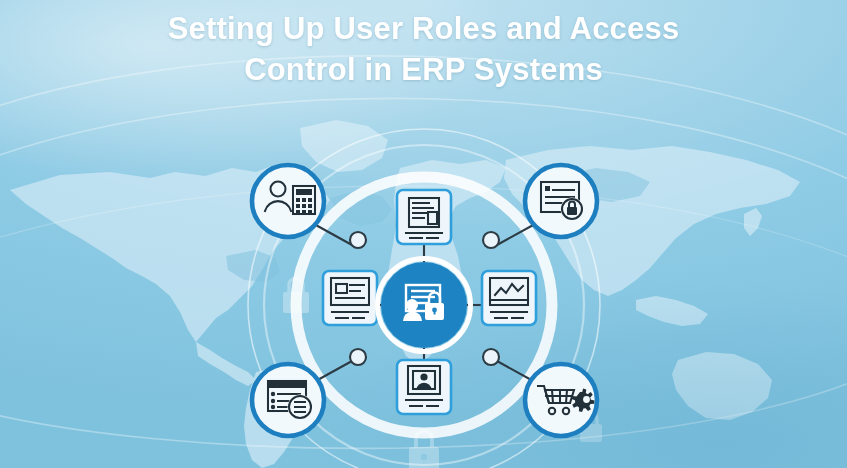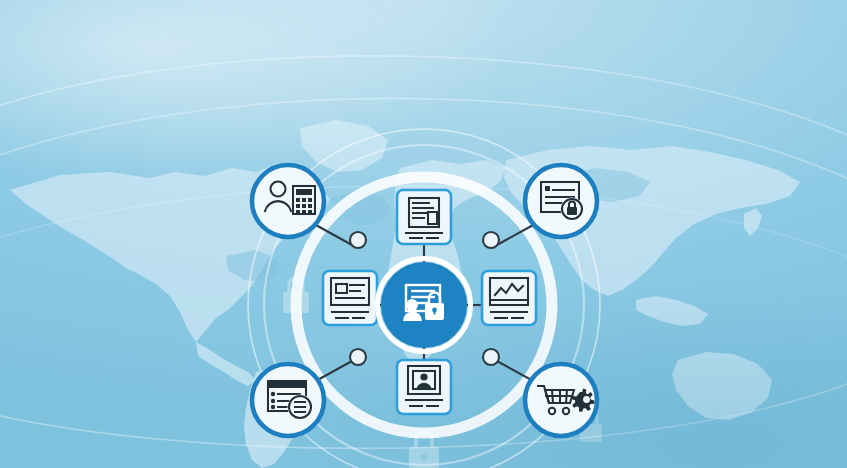--- a/index.html
+++ b/index.html
@@ -149,20 +149,22 @@
       <rect x="580" y="424" width="22" height="18" rx="2.5"></rect>
       <path d="M585 424 v-6 a6 6 0 0 1 12 0 v6" fill="none" stroke="#ffffff" stroke-width="3"></path>
     </g>
     <g class="wm">
       <rect x="409" y="447" width="30" height="24" rx="3"></rect>
       <path d="M416 447 v-8 a8 8 0 0 1 16 0 v8" fill="none" stroke="#ffffff" stroke-width="3.8"></path>
       <circle cx="424" cy="457" r="3.2" fill="#bde2f2"></circle>
     </g>
   </svg>
 
+  <div class="title">Setting Up User Roles and Access
+Control in ERP Systems</div>
 
   <div class="diagram">
     <svg viewBox="0 0 847 468" aria-hidden="true">
 
       <circle class="ring-thin" cx="424" cy="305" r="176"></circle>
       <circle class="ring-mid" cx="424" cy="305" r="160"></circle>
       <circle class="ring-thick" cx="424" cy="305" r="128"></circle>
 
       <line class="link" x1="424" y1="262" x2="424" y2="244"></line>
       <line class="link" x1="424" y1="348" x2="424" y2="362"></line>

